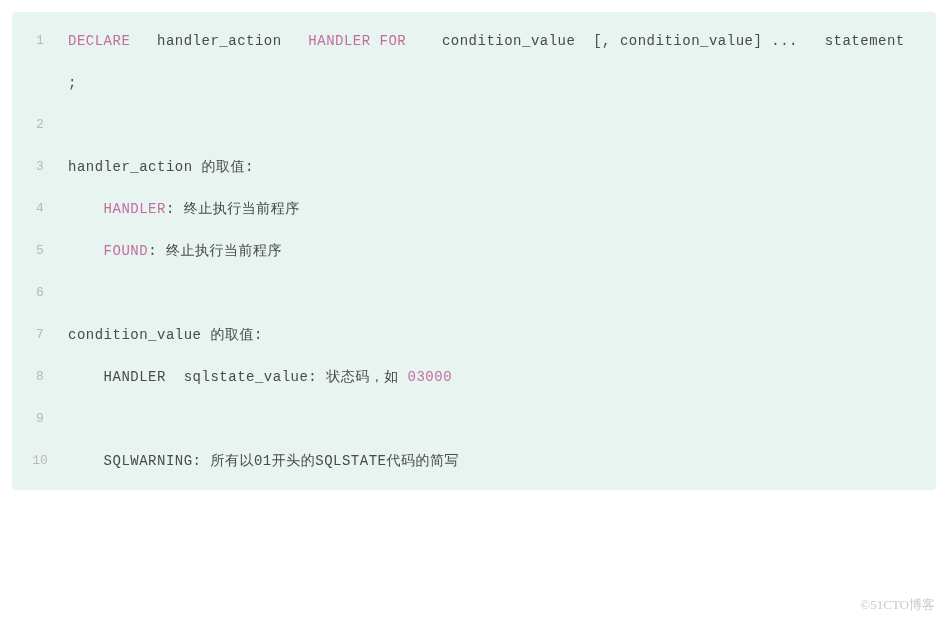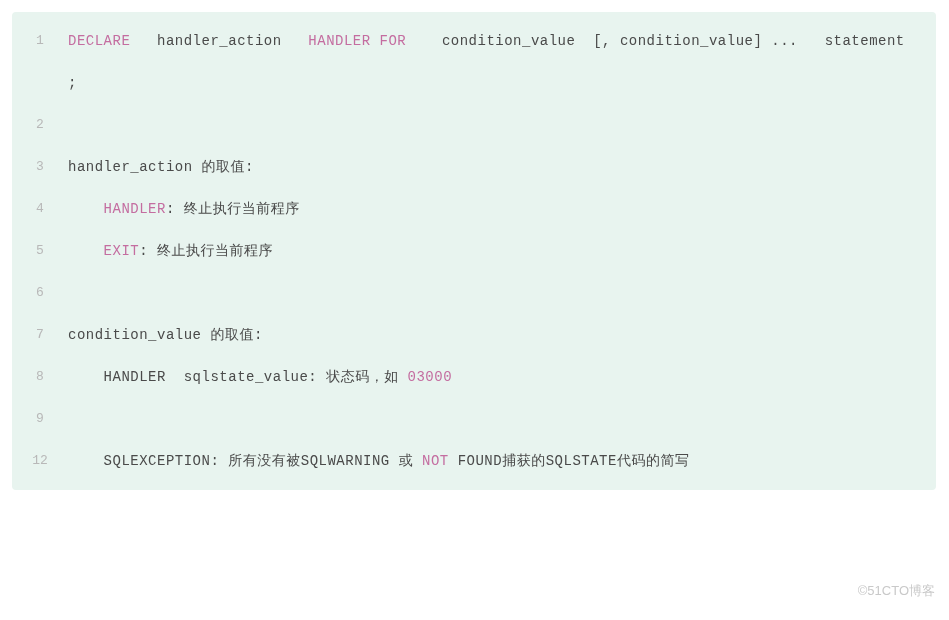--- a/index.html
+++ b/index.html
@@ -38,24 +38,24 @@
     word-break: break-all;
     color: #4a4a4a;
     letter-spacing: 0.5px;
     padding-right: 30px;
   }
   .kw { color: #c46da0; }
   .txt { color: #4a4a4a; }
   .watermark {
     position: absolute;
     right: 14px;
-    bottom: 20px;
+    bottom: 6px;
     font-size: 13px;
     color: #c9c9c9;
-    font-family: Liberation Sans, sans-serif;
+    font-family: Liberation Serif, serif;
   }
 </style>
 </head>
 <body>
 
 <div class="code-block" id="code-container">
     <div class="line">
       <div class="line-number">1</div>
       <div class="line-content"><span class="kw">DECLARE</span><span class="txt">   handler_action   </span><span class="kw">HANDLER</span><span class="txt"> </span><span class="kw">FOR</span><span class="txt">    condition_value  [, condition_value] ...   statement ;</span></div>
     </div>
@@ -66,37 +66,37 @@
     <div class="line">
       <div class="line-number">3</div>
       <div class="line-content"><span class="txt">handler_action 的取值: </span></div>
     </div>
     <div class="line">
       <div class="line-number">4</div>
       <div class="line-content"><span class="txt">    </span><span class="kw">HANDLER</span><span class="txt">: 终止执行当前程序</span></div>
     </div>
     <div class="line">
       <div class="line-number">5</div>
-      <div class="line-content"><span class="txt">    </span><span class="kw">EXIT</span><span class="txt">: 终止执行当前程序</span></div>
+      <div class="line-content"><span class="txt">    </span><span class="kw">FOUND</span><span class="txt">: 终止执行当前程序</span></div>
     </div>
     <div class="line">
       <div class="line-number">6</div>
       <div class="line-content"><span class="txt"></span></div>
     </div>
     <div class="line">
       <div class="line-number">7</div>
       <div class="line-content"><span class="txt">condition_value 的取值: </span></div>
     </div>
     <div class="line">
       <div class="line-number">8</div>
       <div class="line-content"><span class="txt">    HANDLER  sqlstate_value: 状态码，如 </span><span class="kw">03000</span></div>
     </div>
     <div class="line">
       <div class="line-number">9</div>
       <div class="line-content"><span class="txt"></span></div>
     </div>
     <div class="line">
-      <div class="line-number">12</div>
-      <div class="line-content"><span class="txt">    SQLEXCEPTION: 所有没有被SQLWARNING 或 </span><span class="kw">NOT</span><span class="txt"> FOUND捕获的SQLSTATE代码的简写</span></div>
+      <div class="line-number">10</div>
+      <div class="line-content"><span class="txt">    SQLWARNING: 所有以01开头的SQLSTATE代码的简写</span></div>
     </div>
   </div>
 
 <div class="watermark">©51CTO博客</div>
 
 </body></html>

